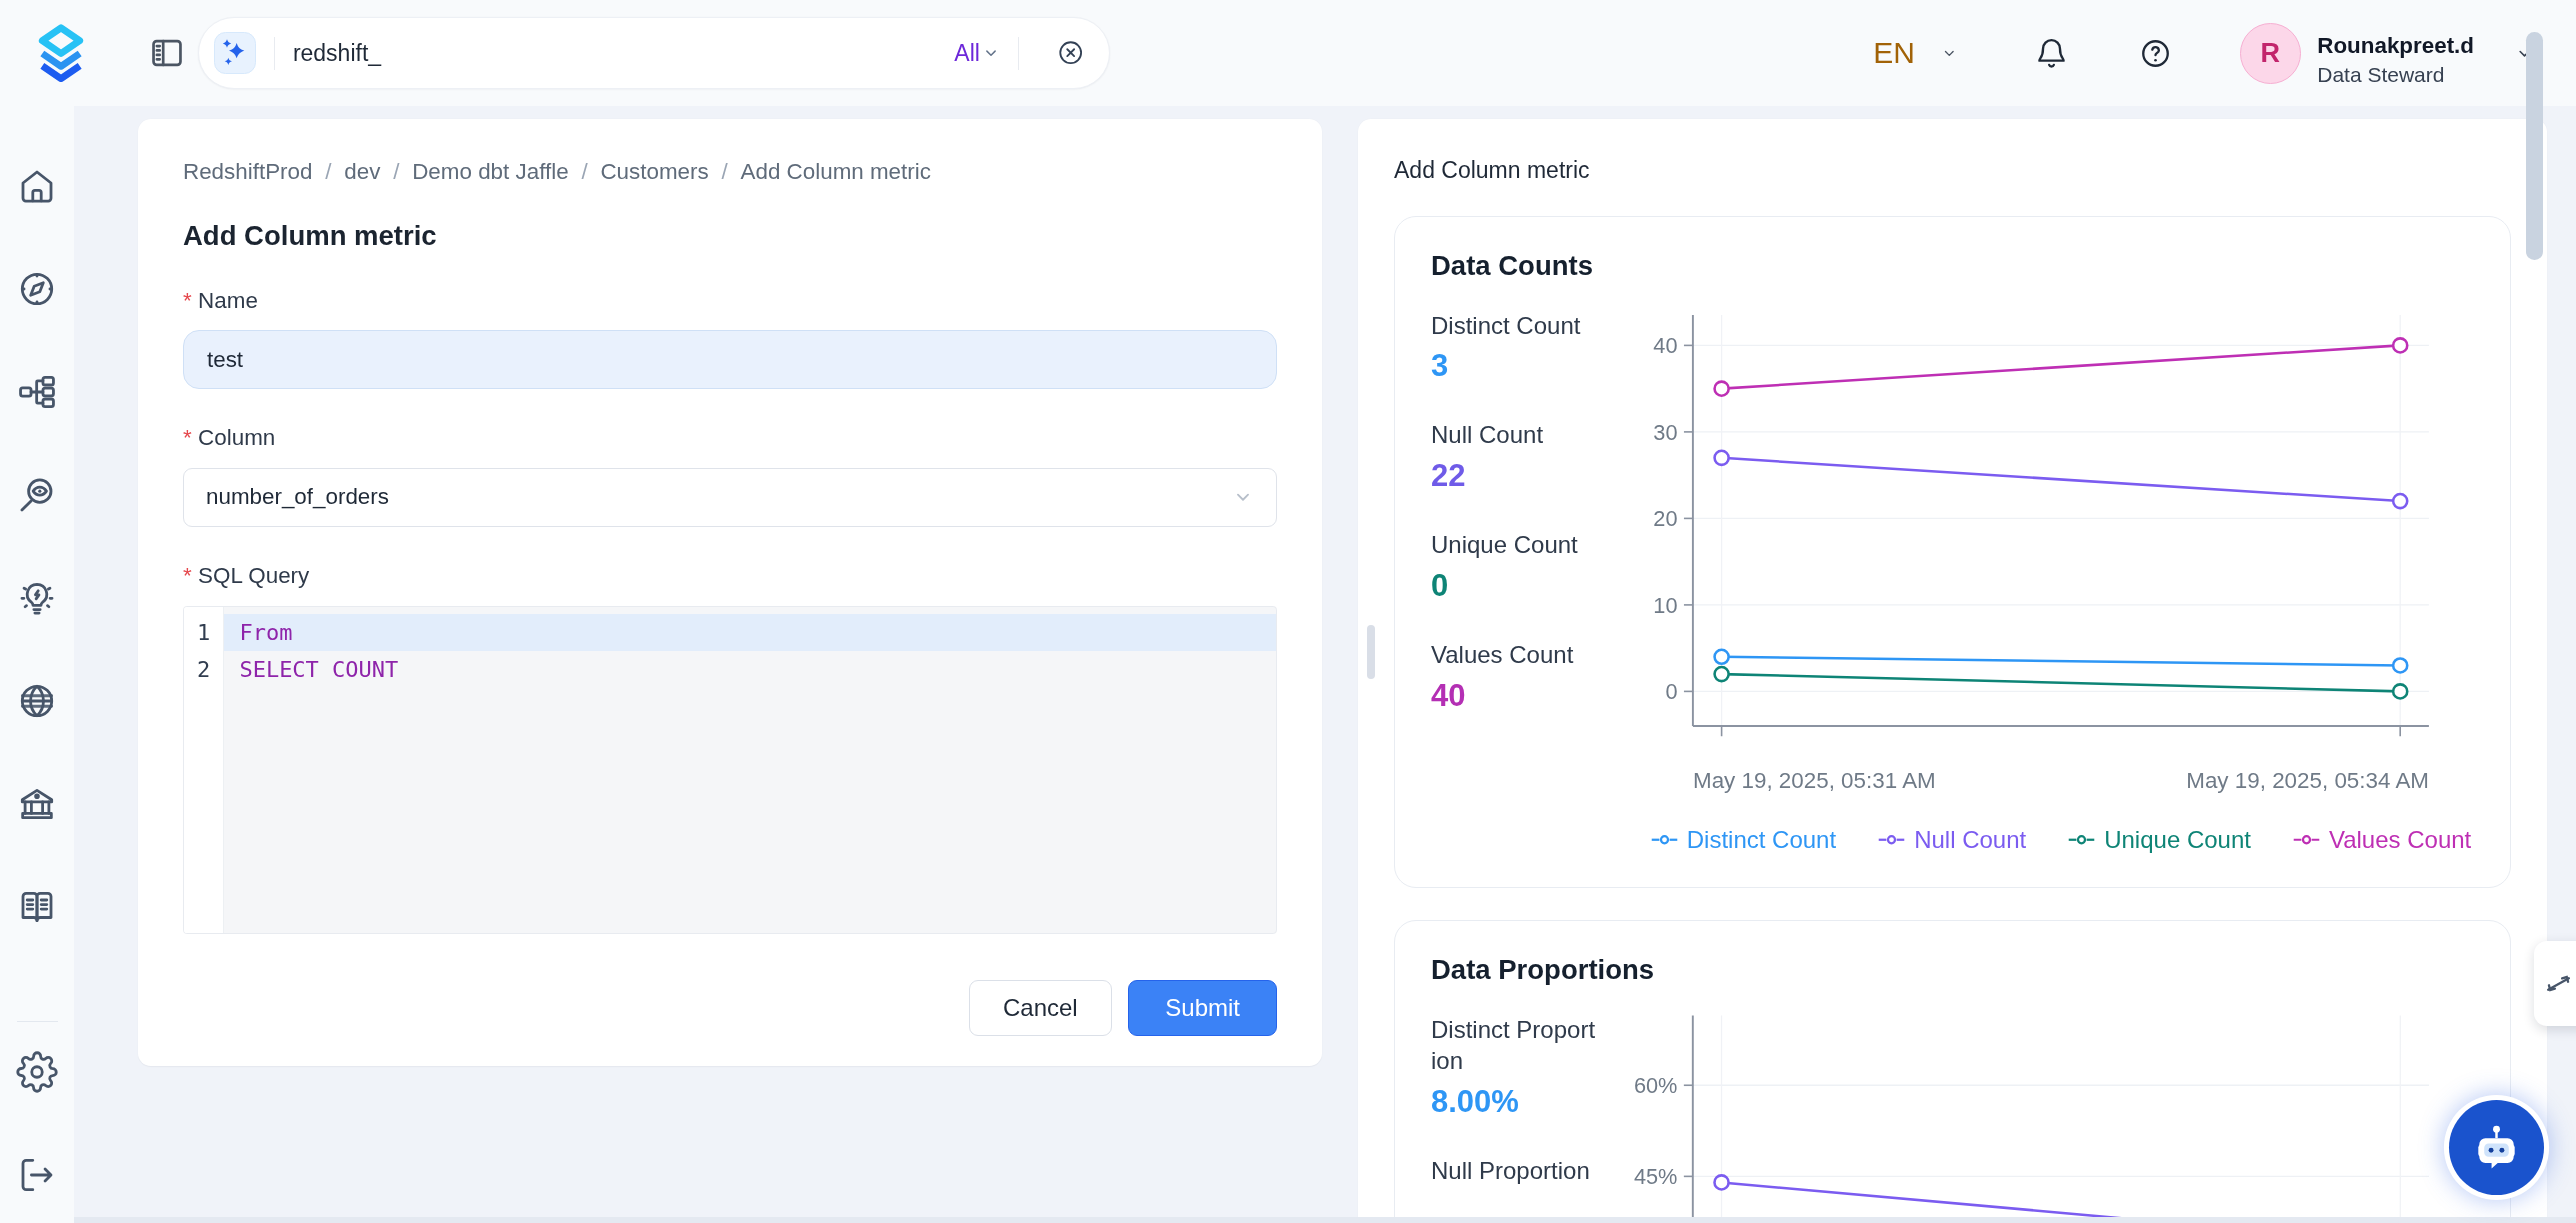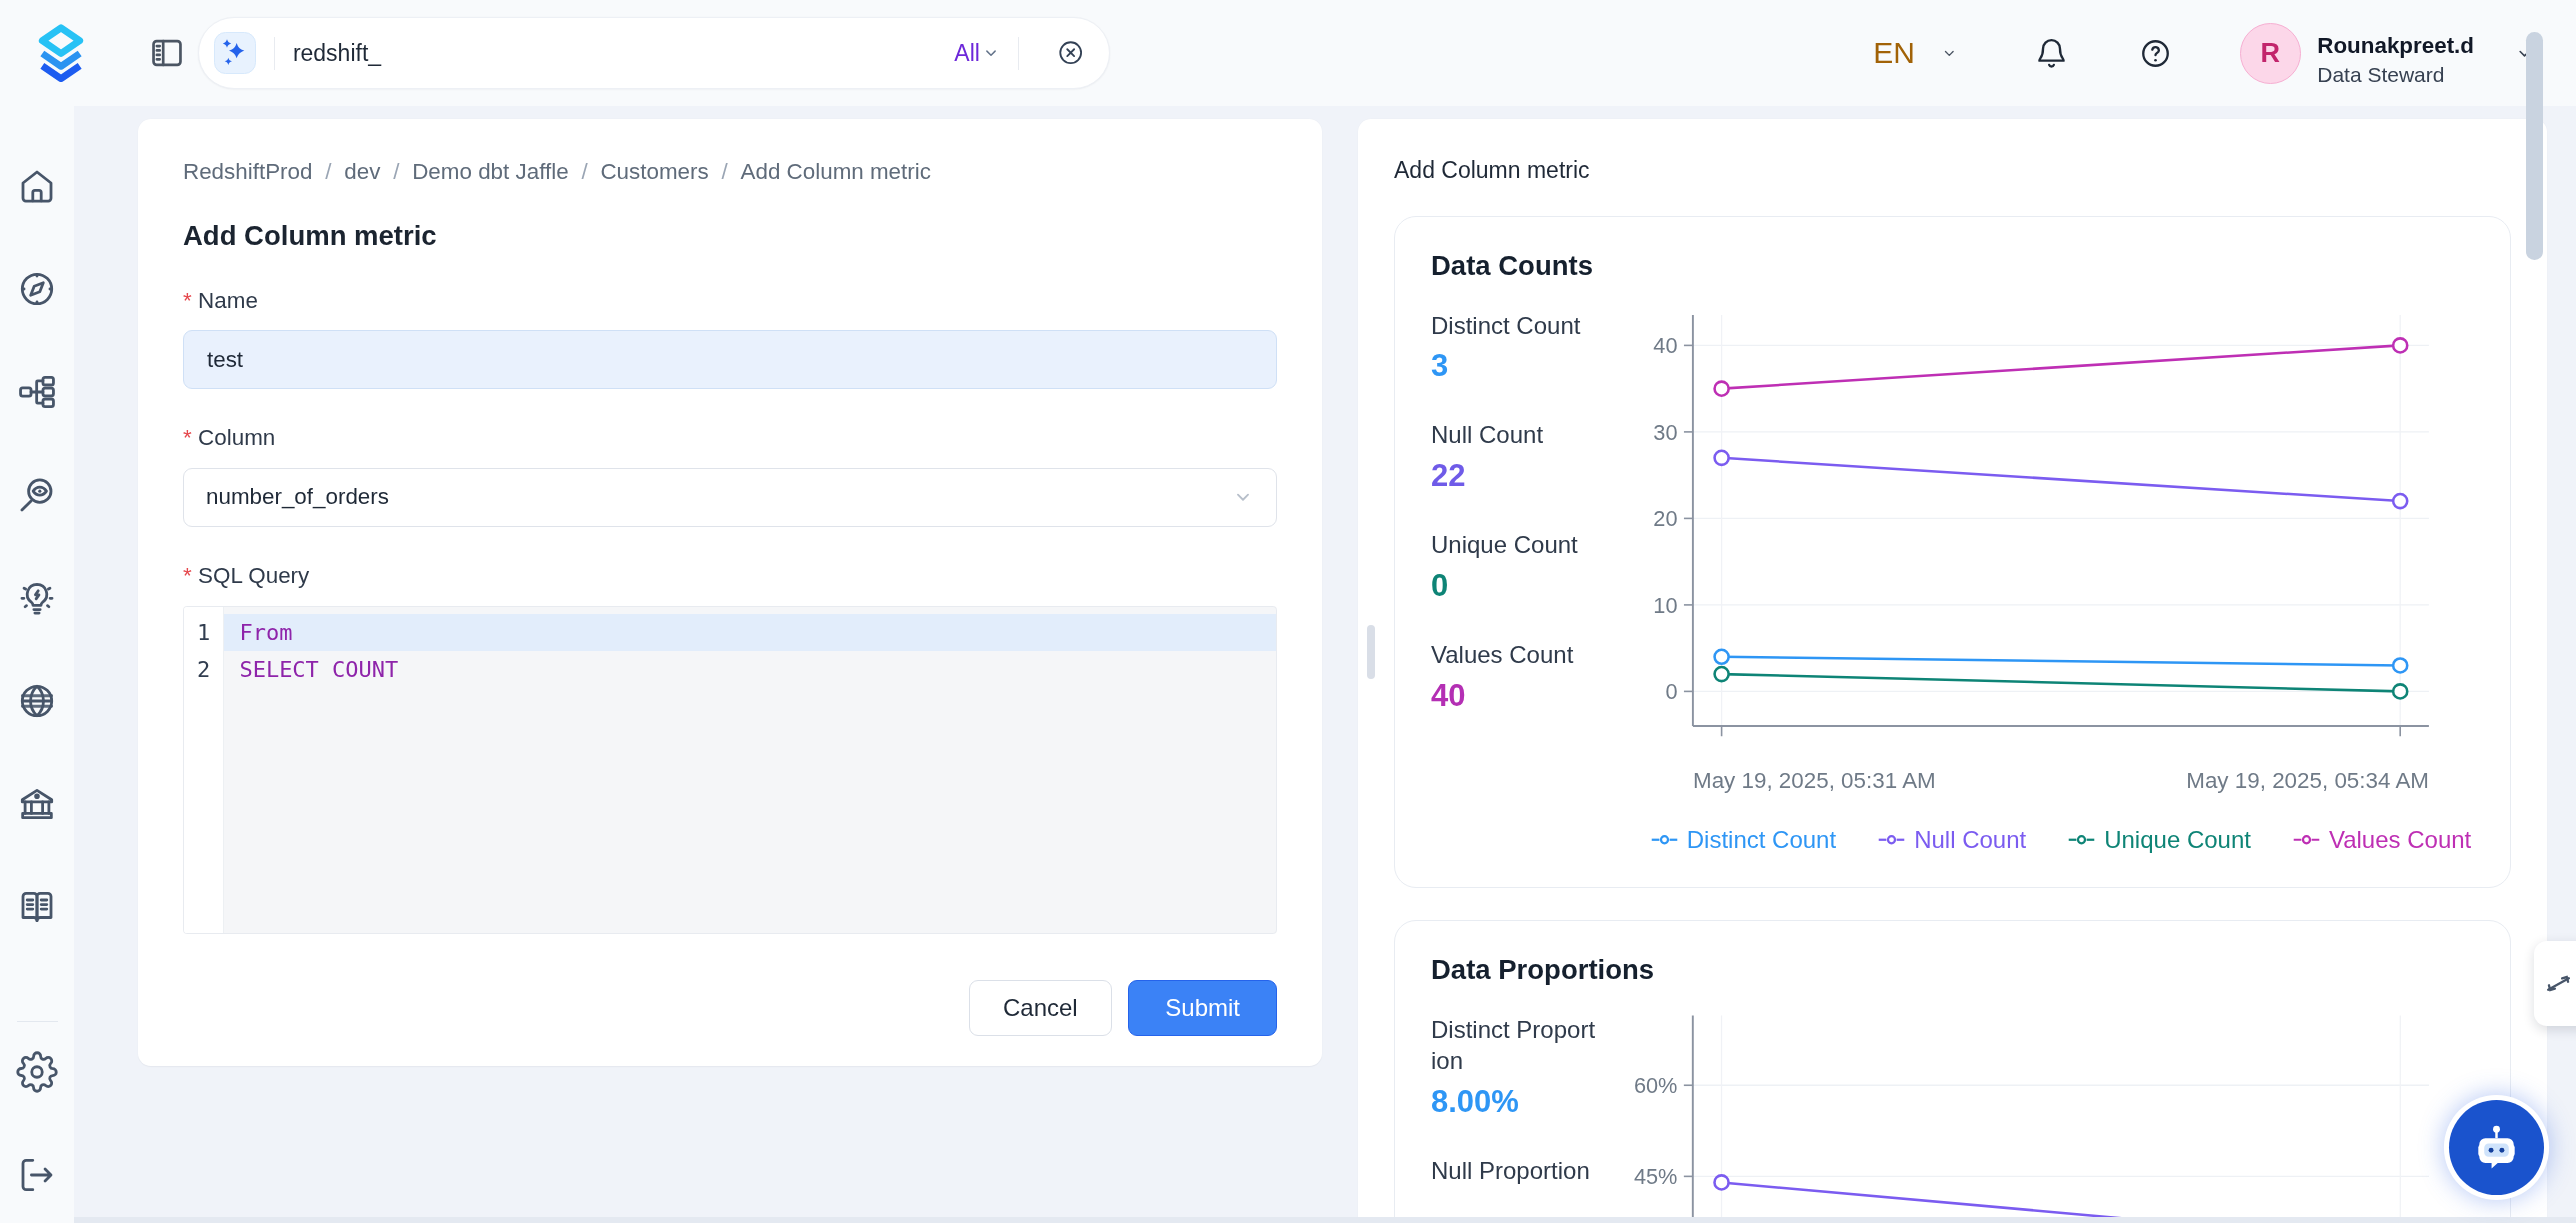--- a/index.html
+++ b/index.html
@@ -47,21 +47,21 @@
   .bottom-strip { position:absolute; left:0; right:0; bottom:0; height:5.8px; background:#e4e9f1; }
 
   
   .form-card { position:absolute; left:64px; top:12.8px; width:1184px; height:947px; background:#fff; border-radius:12.8px; box-shadow:0 0.6px 1.3px rgba(16,24,40,.05); padding:40px 45px; }
   .breadcrumb { display:flex; align-items:center; gap:12.8px; font-size:22.4px; color:#5f6b7a; flex-wrap:nowrap; }
   .crumb { cursor:pointer; white-space:nowrap; }
   .crumb-sep { color:#9aa5b4; }
   .form-title { margin-top:35px; font-size:27.5px; font-weight:700; color:#1b2430; }
   .field-label { margin-top:36px; font-size:22.4px; color:#2f3a4a; display:flex; align-items:flex-start; gap:6.4px; }
   .req { color:#e5484d; }
-  .name-input { margin-top:16.6px; height:59px; border-radius:9px; background:#e9f1fd; border:0.6px solid #cfe0f6; display:flex; align-items:center; padding:0 23px; font-size:22.4px; color:#1f2937; cursor:text; }
+  .name-input { margin-top:16.6px; height:59px; border-radius:16px; background:#e9f1fd; border:0.6px solid #cfe0f6; display:flex; align-items:center; padding:0 23px; font-size:22.4px; color:#1f2937; cursor:text; }
   .select-box { margin-top:16.6px; height:59px; border-radius:9px; background:#fff; border:0.6px solid #dfe3ea; display:flex; align-items:center; justify-content:space-between; padding:0 22px; font-size:22.4px; color:#1f2937; cursor:pointer; }
   .select-box .chev { width:22px; height:22px; color:#b7bfca; }
   .sql-editor { margin-top:16.6px; height:328px; border:0.6px solid #e8ebf0; border-radius:3.8px; background:#f5f6f8; display:flex; overflow:hidden; cursor:text; }
   .gutter { width:40px; background:#fff; border-right:0.6px solid #edf0f3; padding-top:7.7px; flex:none; }
   .gutter .ln { height:37px; line-height:37px; text-align:center; font-family:"DejaVu Sans Mono", monospace; font-size:22px; color:#313d4f; }
   .code-col { flex:1; padding-top:7.7px; font-family:"DejaVu Sans Mono", monospace; font-size:22px; }
   .code-row { height:37px; line-height:37px; padding-left:15.4px; color:#8e24aa; white-space:pre; }
   .code-row.active { background:#e2edfb; }
   .form-actions { position:absolute; right:45px; bottom:29.4px; display:flex; gap:16.6px; }
   .btn { height:56px; border-radius:9px; font-size:24px; display:flex; align-items:center; justify-content:center; cursor:pointer; font-family:inherit; }

